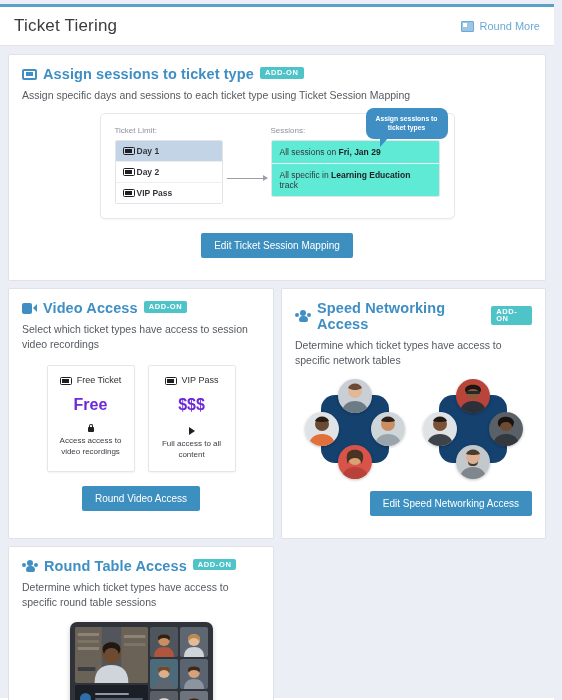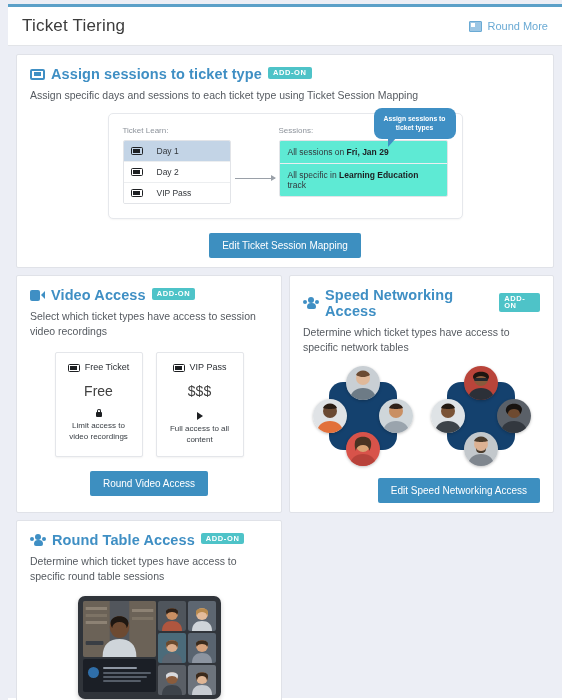--- a/index.html
+++ b/index.html
@@ -3,41 +3,41 @@
 <meta charset="utf-8">
 <style>
   html,body{margin:0;padding:0;}
   body{
     width:562px;height:700px;overflow:hidden;
     background:#eceef5;
     font-family:"Liberation Sans",sans-serif;
     -webkit-font-smoothing:antialiased;
   }
   .page{
-    position:absolute;left:8px;top:4px;width:554px;height:696px;
+    position:absolute;left:0;top:4px;width:554px;height:696px;
     background:#ffffff;border-top:3px solid #5ba0c8;
     box-sizing:border-box;
   }
   
   .topbar{
     height:38px;display:flex;align-items:center;justify-content:space-between;
     padding:0 14px;background:#ffffff;border-bottom:1px solid #e2e4e8;
   }
   .page-title{font-size:17px;color:#3c3c3c;font-weight:400;letter-spacing:.2px;}
   .learn-more{display:flex;align-items:center;gap:5px;color:#6aaad4;font-size:11px;cursor:pointer;}
   .learn-more .lm-ico{display:inline-block;width:11px;height:9px;border:1.5px solid #6aaad4;border-radius:1px;position:relative;background:#9cc6e4;}
   .learn-more .lm-ico:after{content:"";position:absolute;left:1px;top:1px;width:4px;height:4px;background:#ffffff;}
 
   
   .board{padding:8px 8px 0 8px;background:#eceef5;height:652px;box-sizing:border-box;}
   .card{
     background:#ffffff;border:1px solid #e0e2e8;border-radius:2px;
     box-sizing:border-box;position:relative;
   }
-  .card-inner{padding:11px 13px 9px 13px;}
+  .card-inner{padding:11px 13px 22px 13px;}
   .card-head{display:flex;align-items:center;gap:6px;}
   .card-title{color:#3f8fc4;font-size:14.5px;font-weight:bold;letter-spacing:.1px;}
   .badge{
     display:inline-block;background:#4ec3c8;color:#ffffff;
     font-size:7.5px;font-weight:bold;letter-spacing:.6px;
     padding:2px 5px 2px 5px;border-radius:2px;line-height:1;
     transform:translateY(-1px);
   }
   .card-desc{font-size:10.5px;color:#555a60;margin-top:6px;line-height:1.45;}
 
@@ -58,21 +58,21 @@
   
   .map-wrap{display:flex;justify-content:center;margin-top:10px;}
   .map-box{
     width:355px;background:#ffffff;border:1px solid #e6e8ec;border-radius:5px;
     padding:12px 14px 14px 14px;box-sizing:border-box;display:flex;position:relative;
     box-shadow:0 1px 2px rgba(0,0,0,.04);
   }
   .col-label{font-size:8px;color:#8d939b;margin-bottom:5px;}
   .tt-col{width:108px;}
   .tt-list{border:1px solid #e2e4e8;border-radius:2px;overflow:hidden;}
-  .tt-row{display:flex;align-items:center;gap:14px;padding:5px 7px;font-size:8.5px;color:#33373c;border-bottom:1px solid #eceef0;background:#ffffff;}
+  .tt-row{display:flex;align-items:center;gap:2px;padding:5px 7px;font-size:8.5px;color:#33373c;border-bottom:1px solid #eceef0;background:#ffffff;font-weight:bold;}
   .tt-row:last-child{border-bottom:none;}
   .tt-row.sel{background:#c3d4e6;}
   .t-ico{width:12px;height:8px;border:1.6px solid #1d1f22;border-radius:1.5px;position:relative;box-sizing:border-box;flex:none;}
   .t-ico:after{content:"";position:absolute;left:1.5px;top:1px;right:1.5px;bottom:1px;background:#1d1f22;}
   .arrow{flex:none;width:48px;display:flex;align-items:center;justify-content:center;margin-top:26px;}
   .arrow .shaft{width:40px;height:1px;background:#9aa0a8;position:relative;}
   .arrow .shaft:after{content:"";position:absolute;right:-1px;top:-2.5px;border-style:solid;border-width:3px 0 3px 5px;border-color:transparent transparent transparent #9aa0a8;}
   .ss-col{flex:1;}
   .ss-list{border:1px solid #e2e4e8;border-radius:2px;overflow:hidden;}
   .ss-row{padding:6px 8px;font-size:8.5px;color:#33373c;border-bottom:1px solid #eceef0;background:#5eead4;}
@@ -92,21 +92,21 @@
   .btn-row{display:flex;justify-content:center;margin-top:14px;}
 
   
   .tiles{display:flex;justify-content:center;gap:13px;margin-top:12px;}
   .tile{
     width:88px;background:#ffffff;border:1px solid #e4e6ea;border-radius:2px;
     padding:9px 7px 10px 7px;box-sizing:border-box;text-align:center;
     box-shadow:0 1px 2px rgba(0,0,0,.05);
   }
   .tile-head{display:flex;align-items:flex-end;justify-content:center;gap:5px;font-size:9px;color:#2b2f34;}
-  .tile-price{font-size:14px;font-weight:normal;color:#404040;margin:11px 0 11px 0;}
+  .tile-price{font-size:16px;font-weight:bold;color:#6d28d9;margin:11px 0 11px 0;}
   .tile-note{font-size:8px;color:#3b4046;line-height:1.45;display:flex;gap:3px;justify-content:center;flex-wrap:wrap;}
   .lock{display:inline-block;width:6px;height:5px;background:#1d1f22;border-radius:1px;position:relative;margin-top:2px;flex:none;}
   .lock:before{content:"";position:absolute;left:1px;top:-3px;width:4px;height:3px;border:1.2px solid #1d1f22;border-bottom:none;border-radius:2px 2px 0 0;box-sizing:border-box;}
   .play{display:inline-block;width:0;height:0;border-style:solid;border-width:4px 0 4px 6px;border-color:transparent transparent transparent #1d1f22;margin-top:2px;flex:none;}
 
   
   .nets{display:flex;justify-content:center;gap:18px;margin-top:10px;}
   .net{position:relative;width:100px;height:100px;}
   .net .table{position:absolute;left:16px;top:16px;width:68px;height:68px;background:#14416e;border-radius:14px;}
   .av{position:absolute;width:34px;height:34px;border-radius:50%;overflow:hidden;box-shadow:0 1px 3px rgba(0,0,0,.25);}
@@ -155,21 +155,21 @@
               <span class="ico-ticket"></span>
             </span>
           <span class="card-title">Assign sessions to ticket type</span>
           <span class="badge">ADD-ON</span>
         </div>
         <div class="card-desc">Assign specific days and sessions to each ticket type using Ticket Session Mapping</div>
 
         <div class="map-wrap">
           <div class="map-box">
             <div class="tt-col">
-              <div class="col-label">Ticket Learn:</div>
+              <div class="col-label">Ticket Limit:</div>
               <div class="tt-list">
                 <div class="tt-row sel">
                   <span class="t-ico"></span>
                   <span>Day 1</span>
                 </div>
                 <div class="tt-row">
                   <span class="t-ico"></span>
                   <span>Day 2</span>
                 </div>
                 <div class="tt-row">
@@ -220,21 +220,21 @@
 
           <div class="tiles">
             <div class="tile">
               <div class="tile-head">
                 <span class="t-ico"></span>
                 <span>Free Ticket</span>
               </div>
               <div class="tile-price">Free</div>
               <div class="tile-note">
                 <span class="lock"></span>
-                <span>Limit access to video recordings</span>
+                <span>Access access to video recordings</span>
               </div>
             </div>
             <div class="tile">
               <div class="tile-head">
                 <span class="t-ico"></span>
                 <span>VIP Pass</span>
               </div>
               <div class="tile-price">$$$</div>
               <div class="tile-note">
                 <span class="play"></span>

